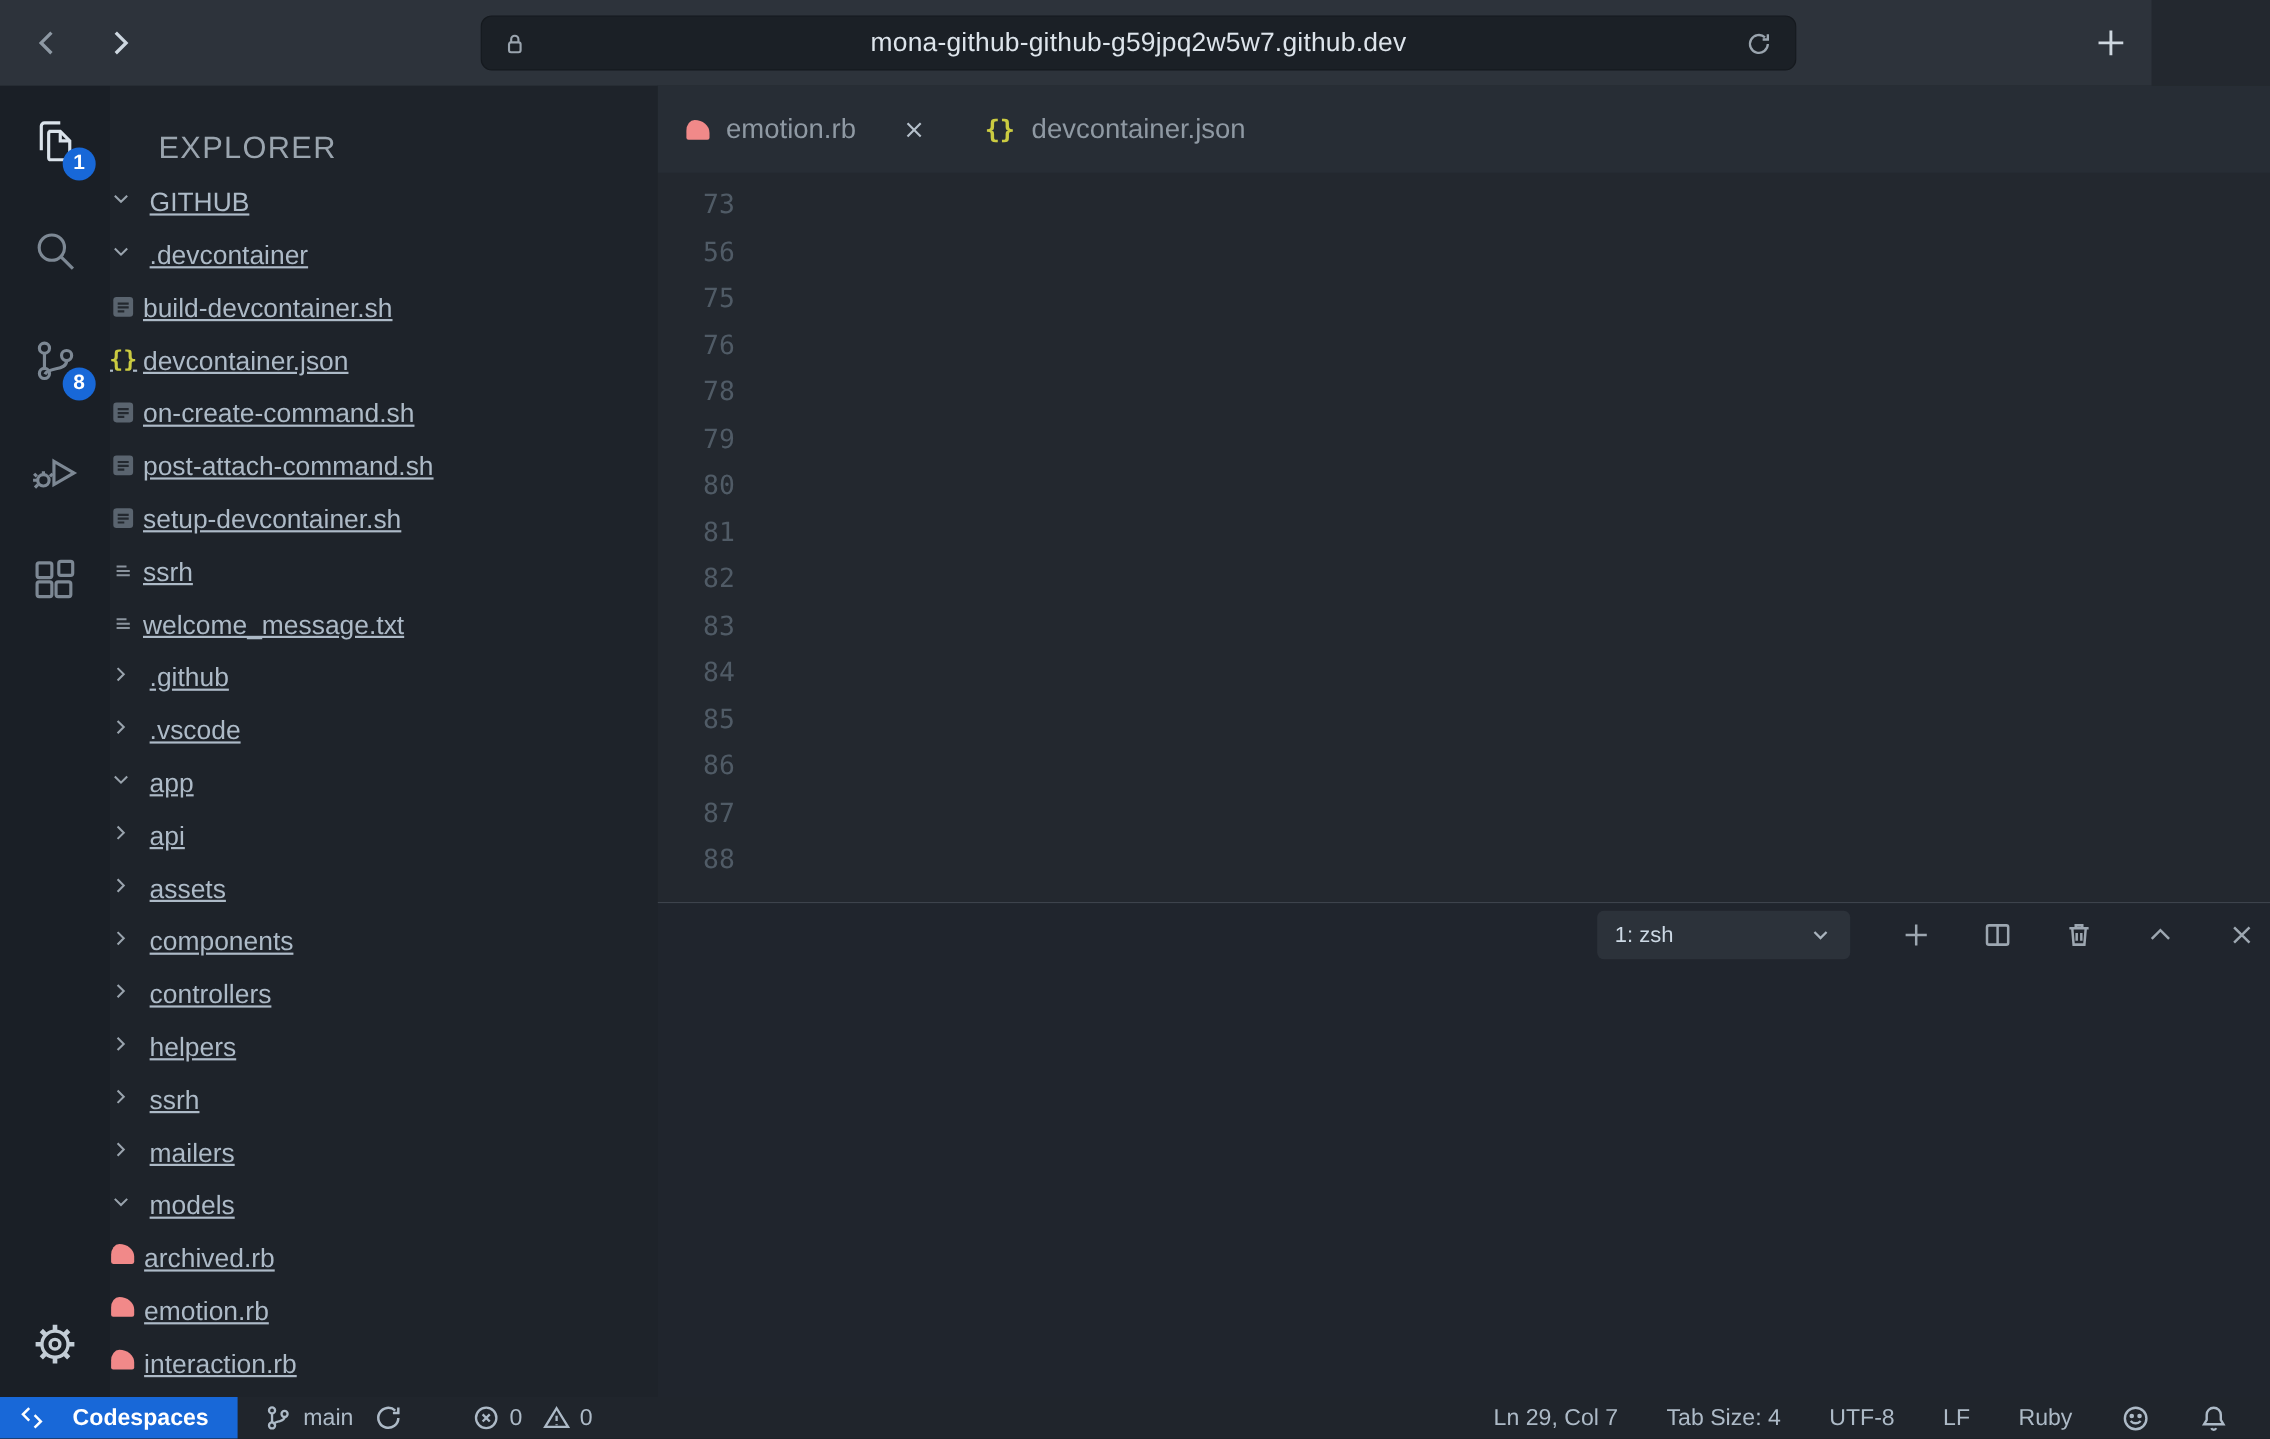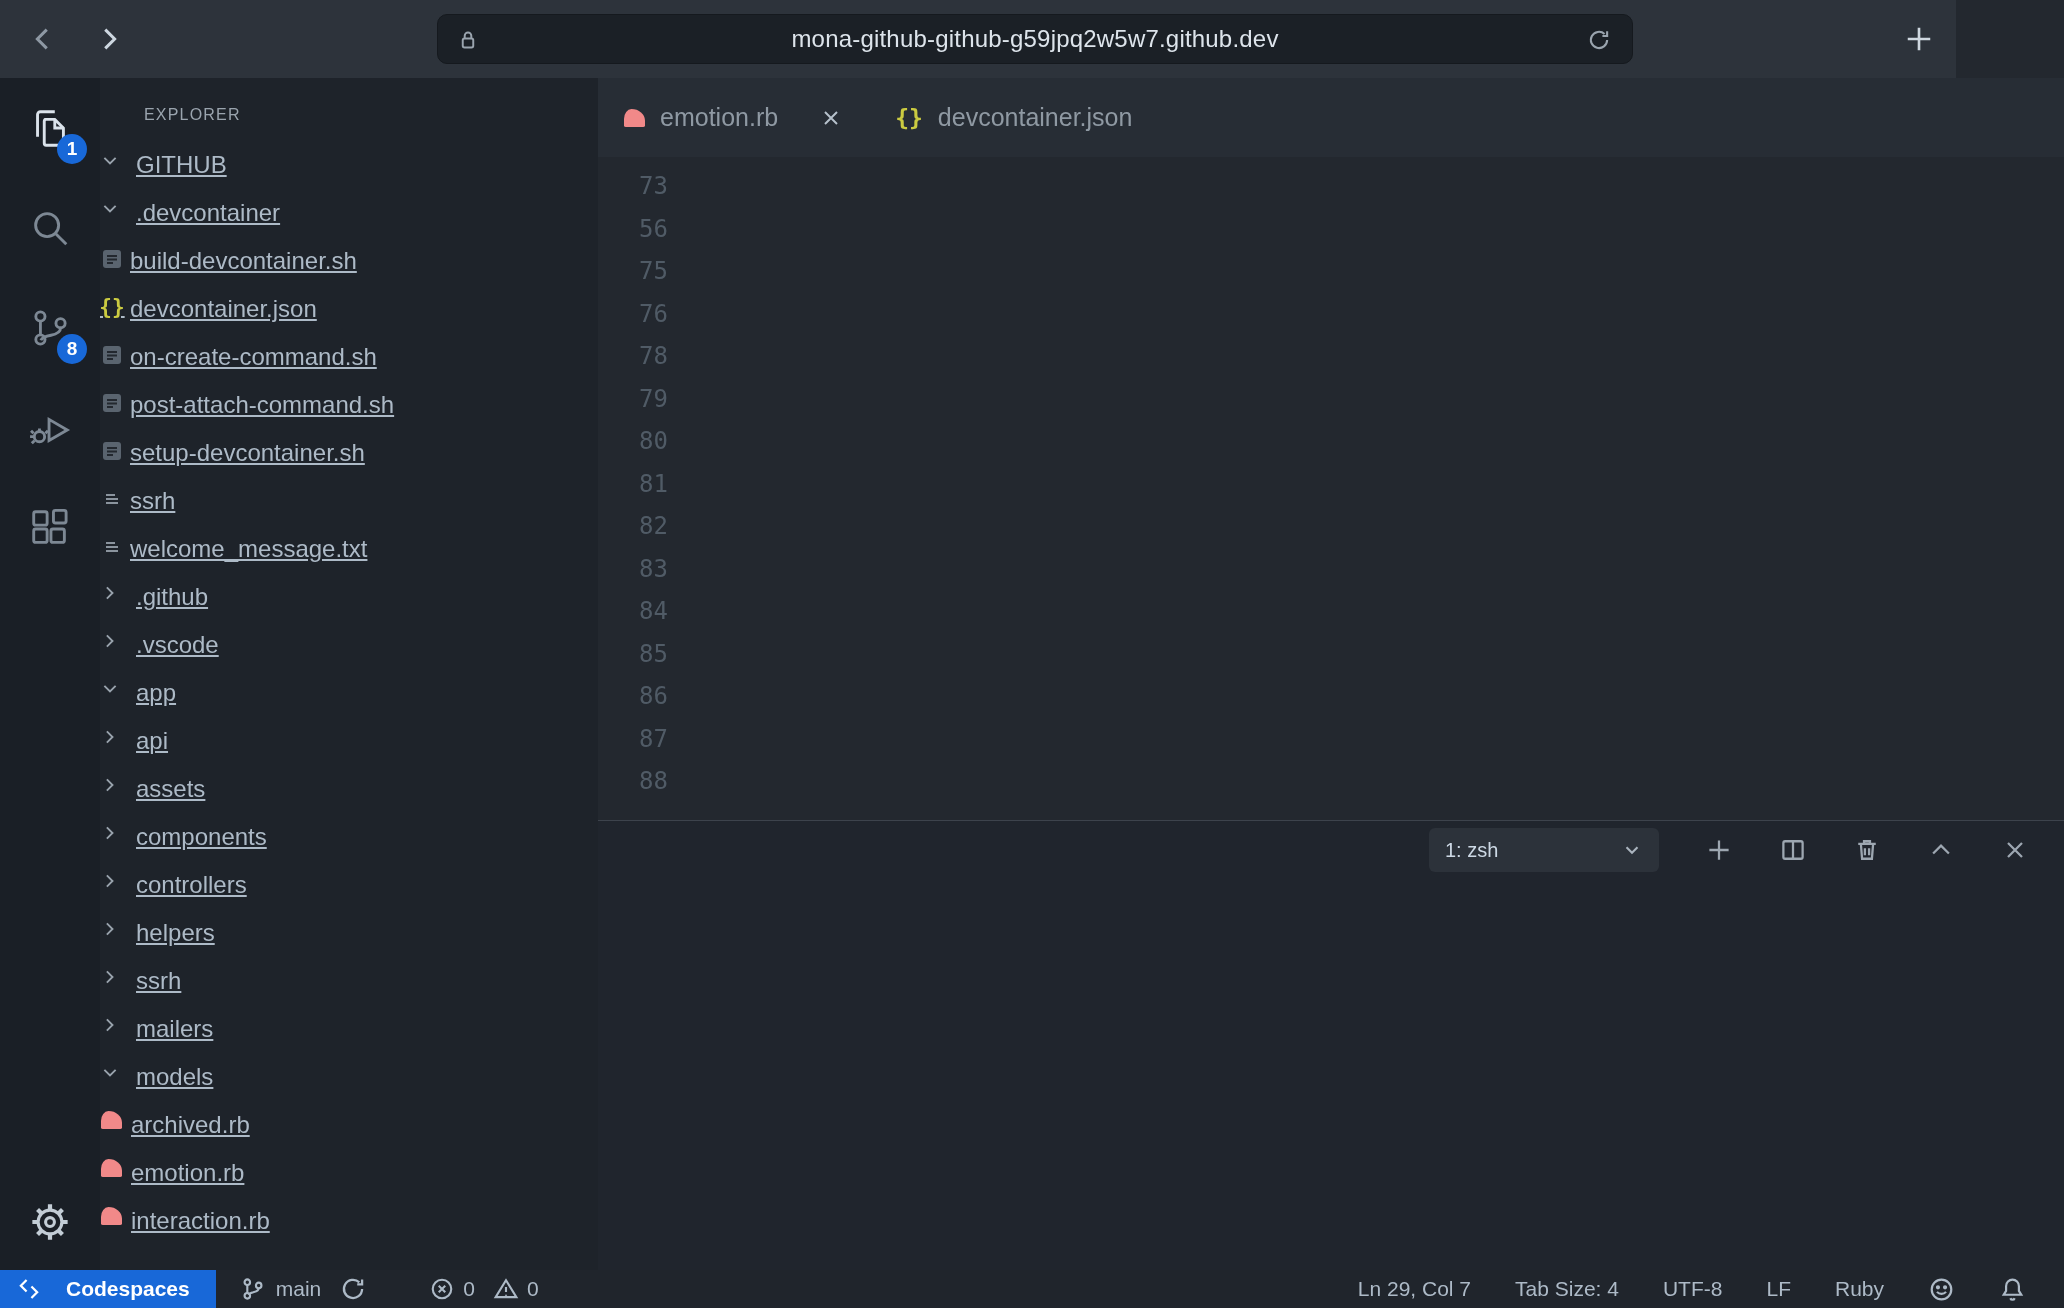--- a/index.html
+++ b/index.html
@@ -27,22 +27,22 @@
   .act-item svg{stroke:#7d8894;fill:none;stroke-width:1.5;}
   .act-item.active svg{stroke:#dbe3eb;}
   .badge{position:absolute;right:13px;bottom:14px;min-width:30px;height:30px;border-radius:15px;background:#1868d8;
          color:#fff;font-size:19px;font-weight:bold;display:flex;align-items:center;justify-content:center;padding:0 4px;}
   .act-spacer{flex:1;}
   .act-gear{width:100px;height:96px;display:flex;align-items:center;justify-content:center;cursor:pointer;}
   .act-gear svg{stroke:#c3cdd6;fill:none;stroke-width:1.6;}
 
   
   .sidebar{width:498px;background:#1e232a;flex:none;overflow:hidden;}
-  .sidebar-title{height:73px;display:flex;align-items:center;padding-left:44px;font-size:16px;
-                 letter-spacing:1.2px;color:#9aa4ae;}
+  .sidebar-title{height:73px;display:flex;align-items:center;padding-left:44px;font-size:28px;
+                 letter-spacing:1.2px;color:#9aa4ae;margin-top:20px;}
   .tree-row{display:flex;align-items:flex-start;height:48px;font-size:24px;color:#adbac7;cursor:pointer;white-space:nowrap;text-decoration:underline;}
   .chev{width:20px;height:20px;margin-right:16px;stroke:#99a3ad;fill:none;stroke-width:1.5;flex:none;}
   .ficon{width:24px;height:24px;margin-right:6px;flex:none;}
   .ficon.shell rect{fill:#5a646f;}
   .ficon.shell path{stroke:#23282f;stroke-width:2;fill:none;}
   .ficon.txt path{stroke:#8b949e;stroke-width:1.8;fill:none;}
   .json-ic{font-family:"DejaVu Sans Mono",monospace;font-weight:bold;color:#cbcb41;font-size:21px;
            display:inline-flex;align-items:center;justify-content:center;}
   .ruby-ic{display:inline-block;width:21px;height:18px;background:#f18989;
            border-radius:55% 100% 14% 14% / 85% 100% 16% 16%;}
@@ -58,21 +58,21 @@
   .editor{height:663px;overflow:hidden;padding-top:8px;flex:none;cursor:text;}
   .code-line{height:42.5px;line-height:42.5px;white-space:pre;font-family:"DejaVu Sans Mono",monospace;font-size:25px;}
   .num{display:inline-block;width:70px;text-align:right;color:#505b66;font-size:24px;}
   .code{margin-left:52px;}
 
   
   .panel{flex:1;border-top:1px solid #3d434c;background:#20252d;display:flex;flex-direction:column;min-height:0;}
   .panel-header{height:58px;display:flex;align-items:center;padding-left:40px;position:relative;flex:none;}
   .ptab{margin-right:52px;font-size:20px;letter-spacing:.6px;color:#768390;height:58px;display:flex;
         align-items:center;border-bottom:3px solid transparent;cursor:pointer;}
-  .panel-actions{position:absolute;right:35px;top:7px;display:flex;align-items:center;gap:46px;}
+  .panel-actions{position:absolute;right:12px;top:7px;display:flex;align-items:center;gap:46px;}
   .shell-select{width:230px;height:44px;background:#2c323a;border-radius:6px;display:flex;align-items:center;
                 padding:0 16px;color:#cdd9e5;font-size:20px;cursor:pointer;}
   .shell-select svg{margin-left:auto;stroke:#aab4be;fill:none;stroke-width:1.5;}
   .pact{display:flex;align-items:center;cursor:pointer;}
   .pact svg{stroke:#9da7b1;fill:none;stroke-width:1.3;display:block;}
 
   .terminal{padding:12px 0 0 34px;font-family:"DejaVu Sans Mono",monospace;font-size:21px;overflow:hidden;flex:1;}
   .tline{height:33.8px;line-height:33.8px;white-space:pre;}
 
   

